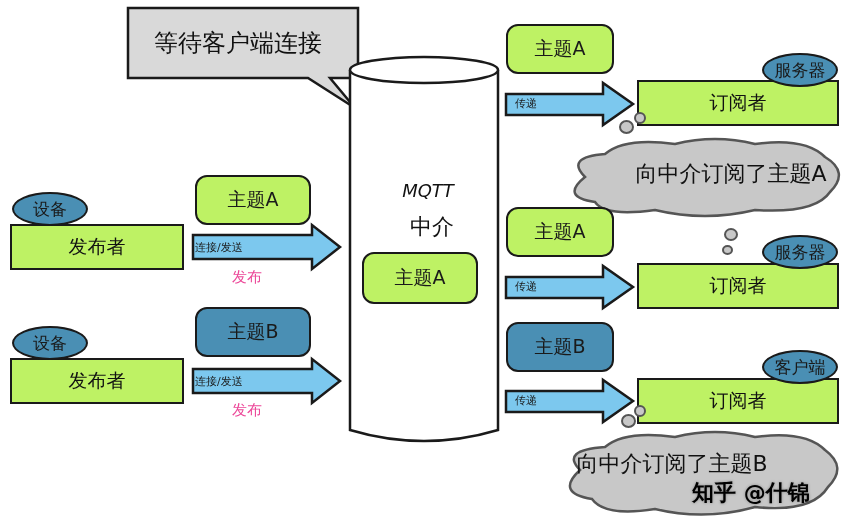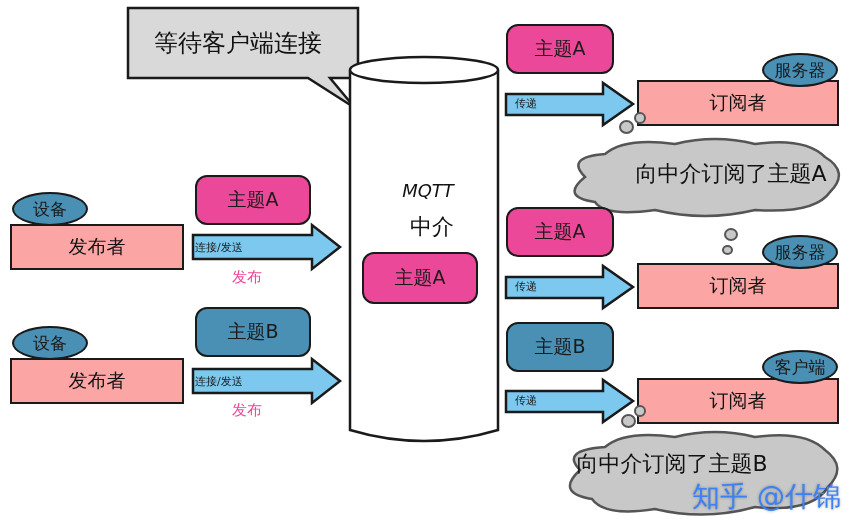--- a/index.html
+++ b/index.html
@@ -2,34 +2,34 @@
 <html><head>
 <meta charset="utf-8">
 <style>
   html, body { margin:0; padding:0; background:#ffffff; }
   body { width:851px; height:527px; position:relative; overflow:hidden;
          font-family:"DejaVu Sans", sans-serif; color:#111; }
   .abs { position:absolute; }
   .topic { position:absolute; border:2.5px solid #1a1a1a; border-radius:12px;
            display:flex; align-items:center; justify-content:center;
            font-size:19px; color:#1a1a1a; box-sizing:border-box; }
-  .topicA { background:#ec4899; }
+  .topicA { background:#bef264; }
   .topicB { background:#4a8fb4; }
-  .box { position:absolute; background:#fca5a5; border:2.5px solid #1a1a1a; box-sizing:border-box;
+  .box { position:absolute; background:#bef264; border:2.5px solid #1a1a1a; box-sizing:border-box;
          display:flex; align-items:center; justify-content:center; font-size:19px; }
   .cloud-tag { position:absolute; background:#4a8fb4; border:2px solid #1a1a1a;
                border-radius:50% / 50%; display:flex; align-items:center; justify-content:center;
                font-size:17px; color:#1a1a1a; box-sizing:border-box; }
   .arrow { position:absolute; }
   .arrow-label { position:absolute; font-size:11px; color:#1a1a1a; }
   .caption { position:absolute; font-size:15px; color:#ec4899; }
   .thought { position:absolute; display:flex; align-items:center; justify-content:center;
              font-size:22px; color:#111; }
   .bubble { position:absolute; border-radius:50%; background:#c8c8c8; border:2px solid #555; box-sizing:border-box; }
-  .watermark { position:absolute; font-size:28px; color:#3b82f6; font-weight:normal;
+  .watermark { position:absolute; font-size:22px; color:#000000; font-weight:bold;
                text-shadow:0 0 3px rgba(0,0,0,0.35); }
 </style>
 </head>
 <body>
 
 <svg class="abs" style="left:120px;top:0;" width="245" height="112">
   <path d="M8 8 L238 8 L238 78 L210 78 L235 108 L188 78 L8 78 Z" fill="#d9d9d9" stroke="#1a1a1a" stroke-width="2.5"></path>
 </svg>
 <div class="abs" style="left:128px;top:18px;width:220px;height:50px;display:flex;align-items:center;justify-content:center;font-size:24px;">等待客户端连接</div>
 

